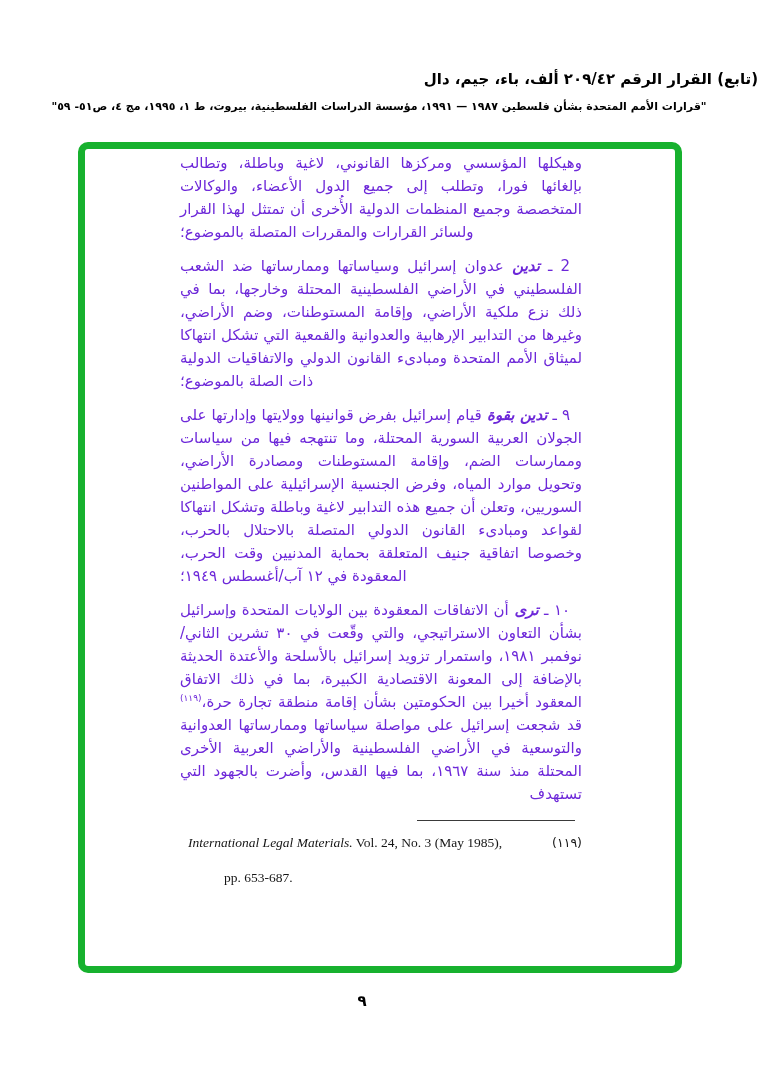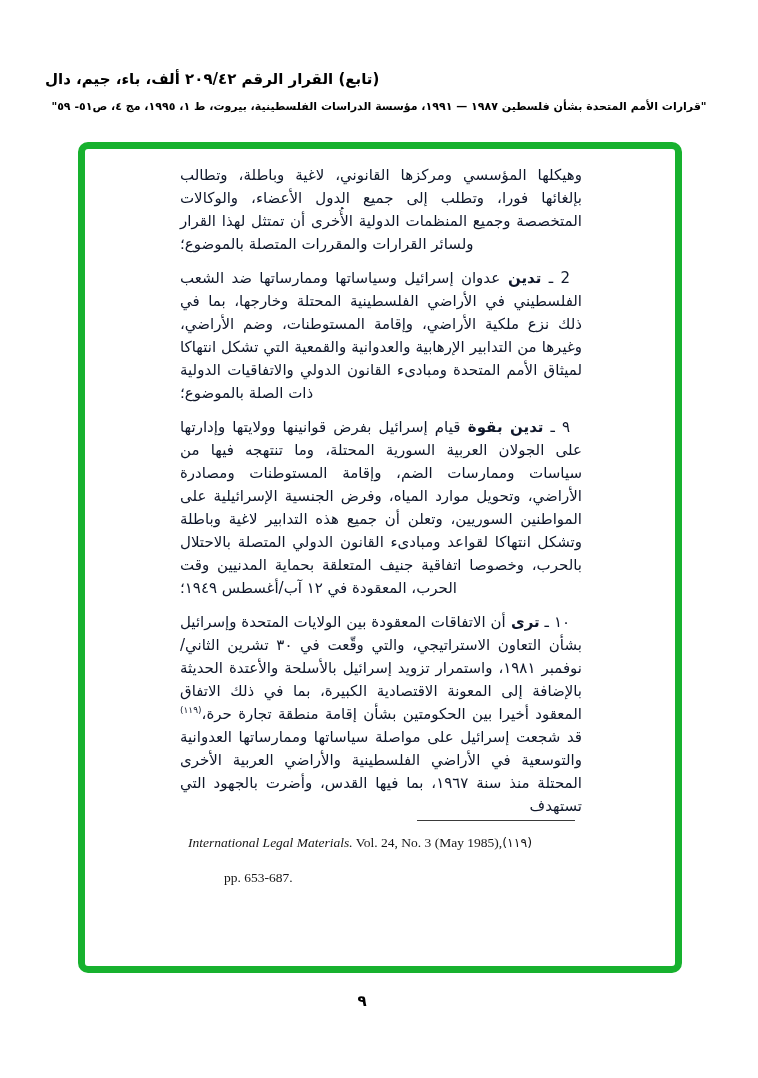--- a/index.html
+++ b/index.html
@@ -8,26 +8,25 @@
     width: 758px;
     height: 1078px;
     background: #ffffff;
     overflow: hidden;
     font-family: "DejaVu Sans", sans-serif;
     color: #111111;
   }
   .header-title {
     position: absolute;
     top: 70px; left: 0; right: 0;
-    text-align: left;
+    text-align: right;
     direction: rtl;
     font-weight: 700;
     font-size: 15px;
     color: #000000;
-    padding-left: 45px;
   }
   .header-citation {
     position: absolute;
     top: 100px; left: 0; right: 0;
     text-align: center;
     direction: rtl;
     font-weight: 700;
     font-size: 11px;
     color: #000000;
     white-space: nowrap;
@@ -37,36 +36,36 @@
     left: 78px; top: 142px;
     width: 604px; height: 831px;
     box-sizing: border-box;
     border: 7px solid #17b12e;
     border-radius: 10px;
     background: transparent;
   }
   .text-block {
     position: absolute;
     right: 176px;
-    top: 164px;
+    top: 152px;
     width: 402px;
     direction: rtl;
     font-size: 15px;
     line-height: 23px;
-    color: #0f172a;
+    color: #6d28d9;
   }
   .para {
     margin: 0 0 11px 0;
     text-align: justify;
     text-align-last: left;
     text-indent: 12px;
   }
   .para.continuation { text-indent: 0; }
   .para.last { text-align-last: justify; margin-bottom: 8px; }
-  .para b { font-weight: 700; }
+  .para b { font-weight: 700; font-style: italic; }
   .fn-ref {
     font-size: 9px;
     vertical-align: super;
     line-height: 0;
   }
   .footnote {
     position: absolute;
     right: 176px;
     top: 820px;
     width: 402px;
@@ -77,20 +76,21 @@
     color: #151515;
   }
   .fn-rule {
     width: 158px;
     height: 0;
     border-top: 1.6px solid #3a3a3a;
     margin: 0 7px 12px auto;
   }
   .fn-line1 {
     display: flex;
+    justify-content: space-between;
     align-items: baseline;
     padding-left: 8px;
   }
   .fn-work { font-style: italic; }
   .fn-marker {
     font-family: "DejaVu Sans", sans-serif;
     font-size: 12.5px;
     direction: rtl;
   }
   .fn-line2 { padding-left: 44px; margin-top: 15px; }

